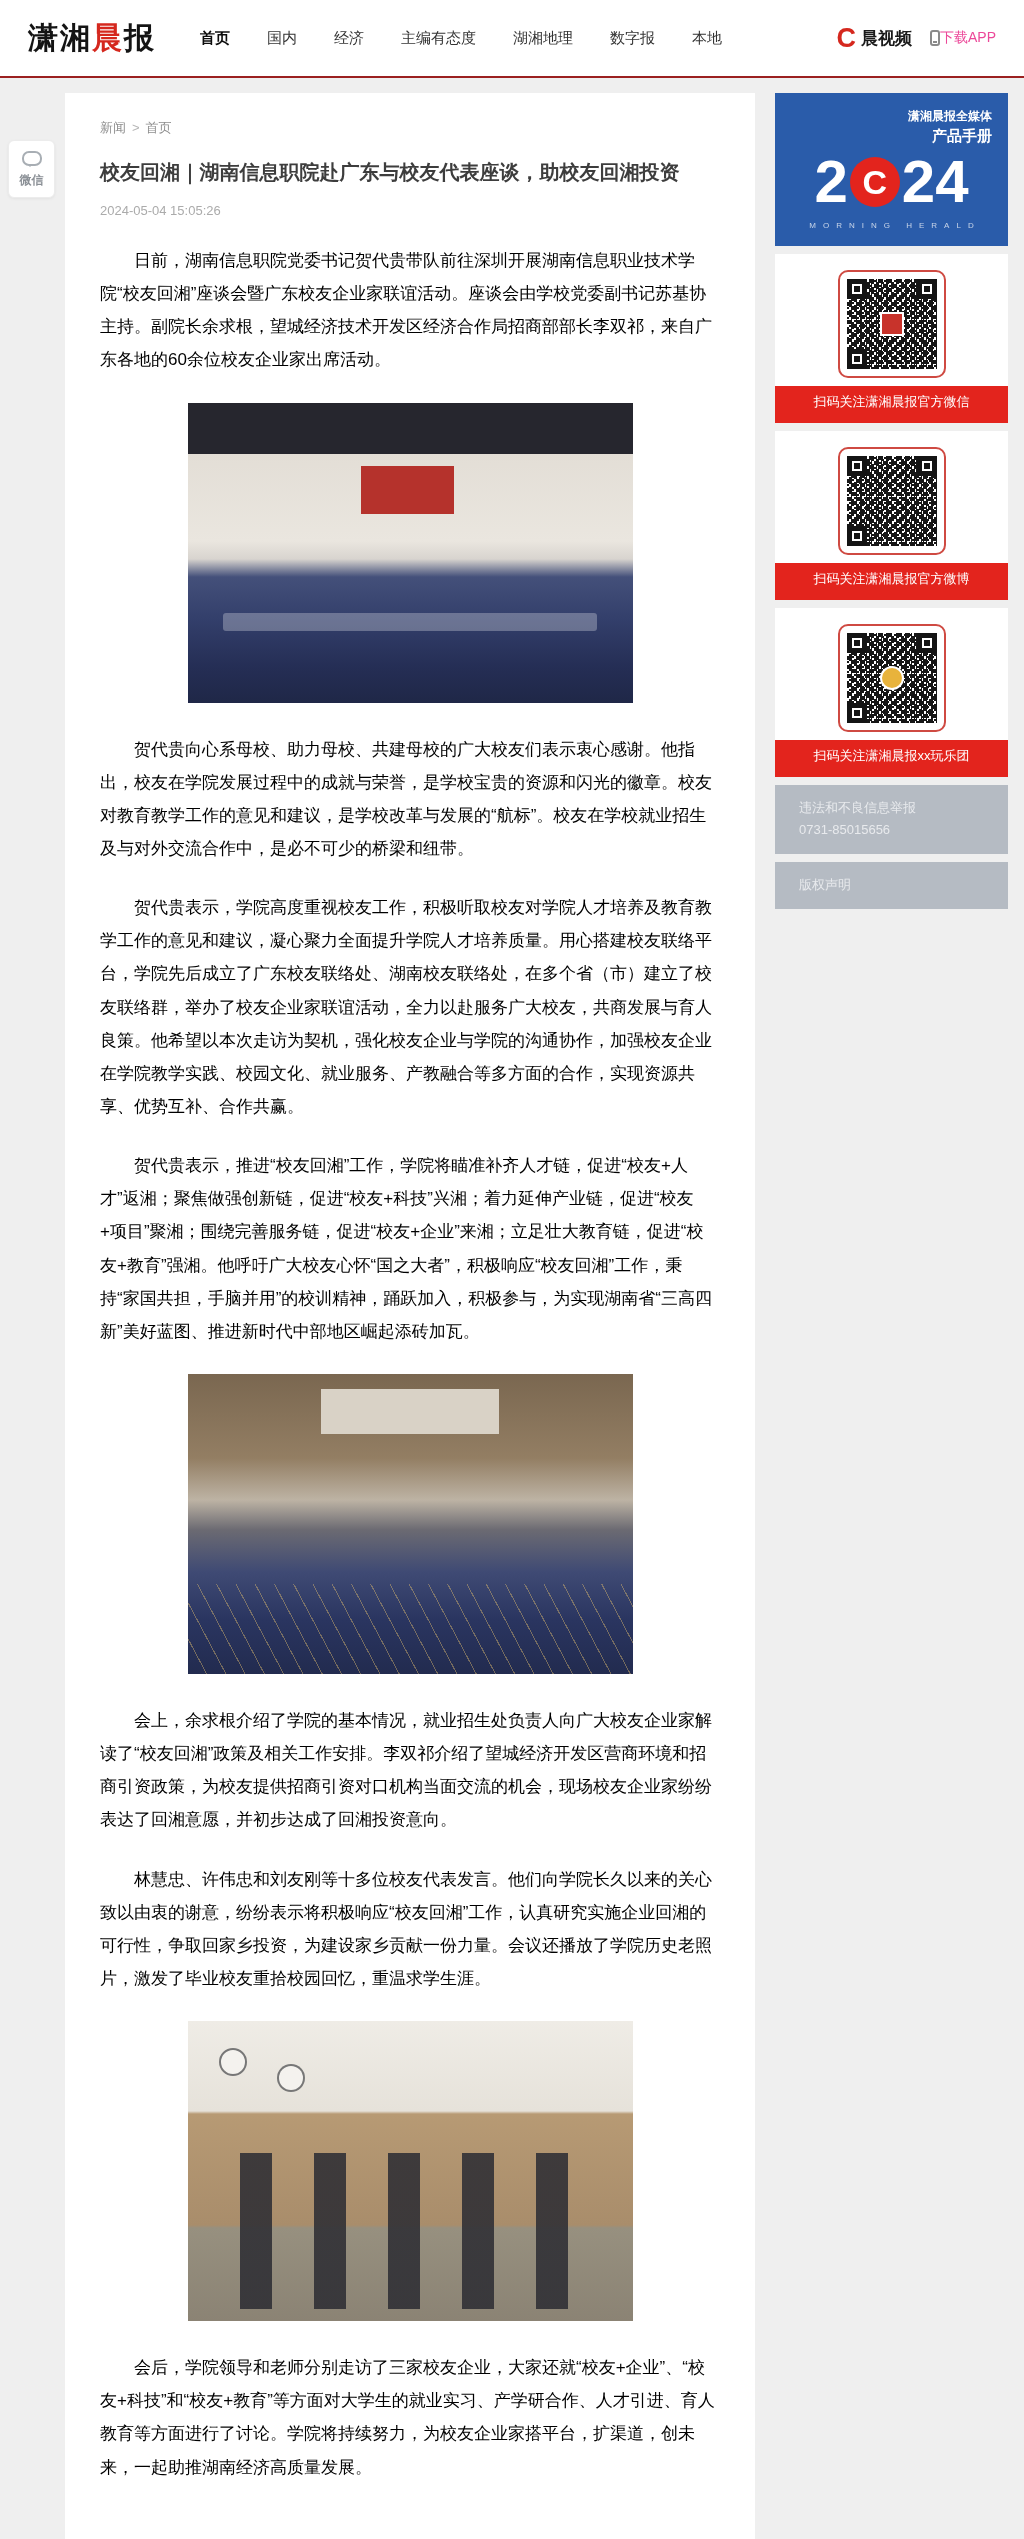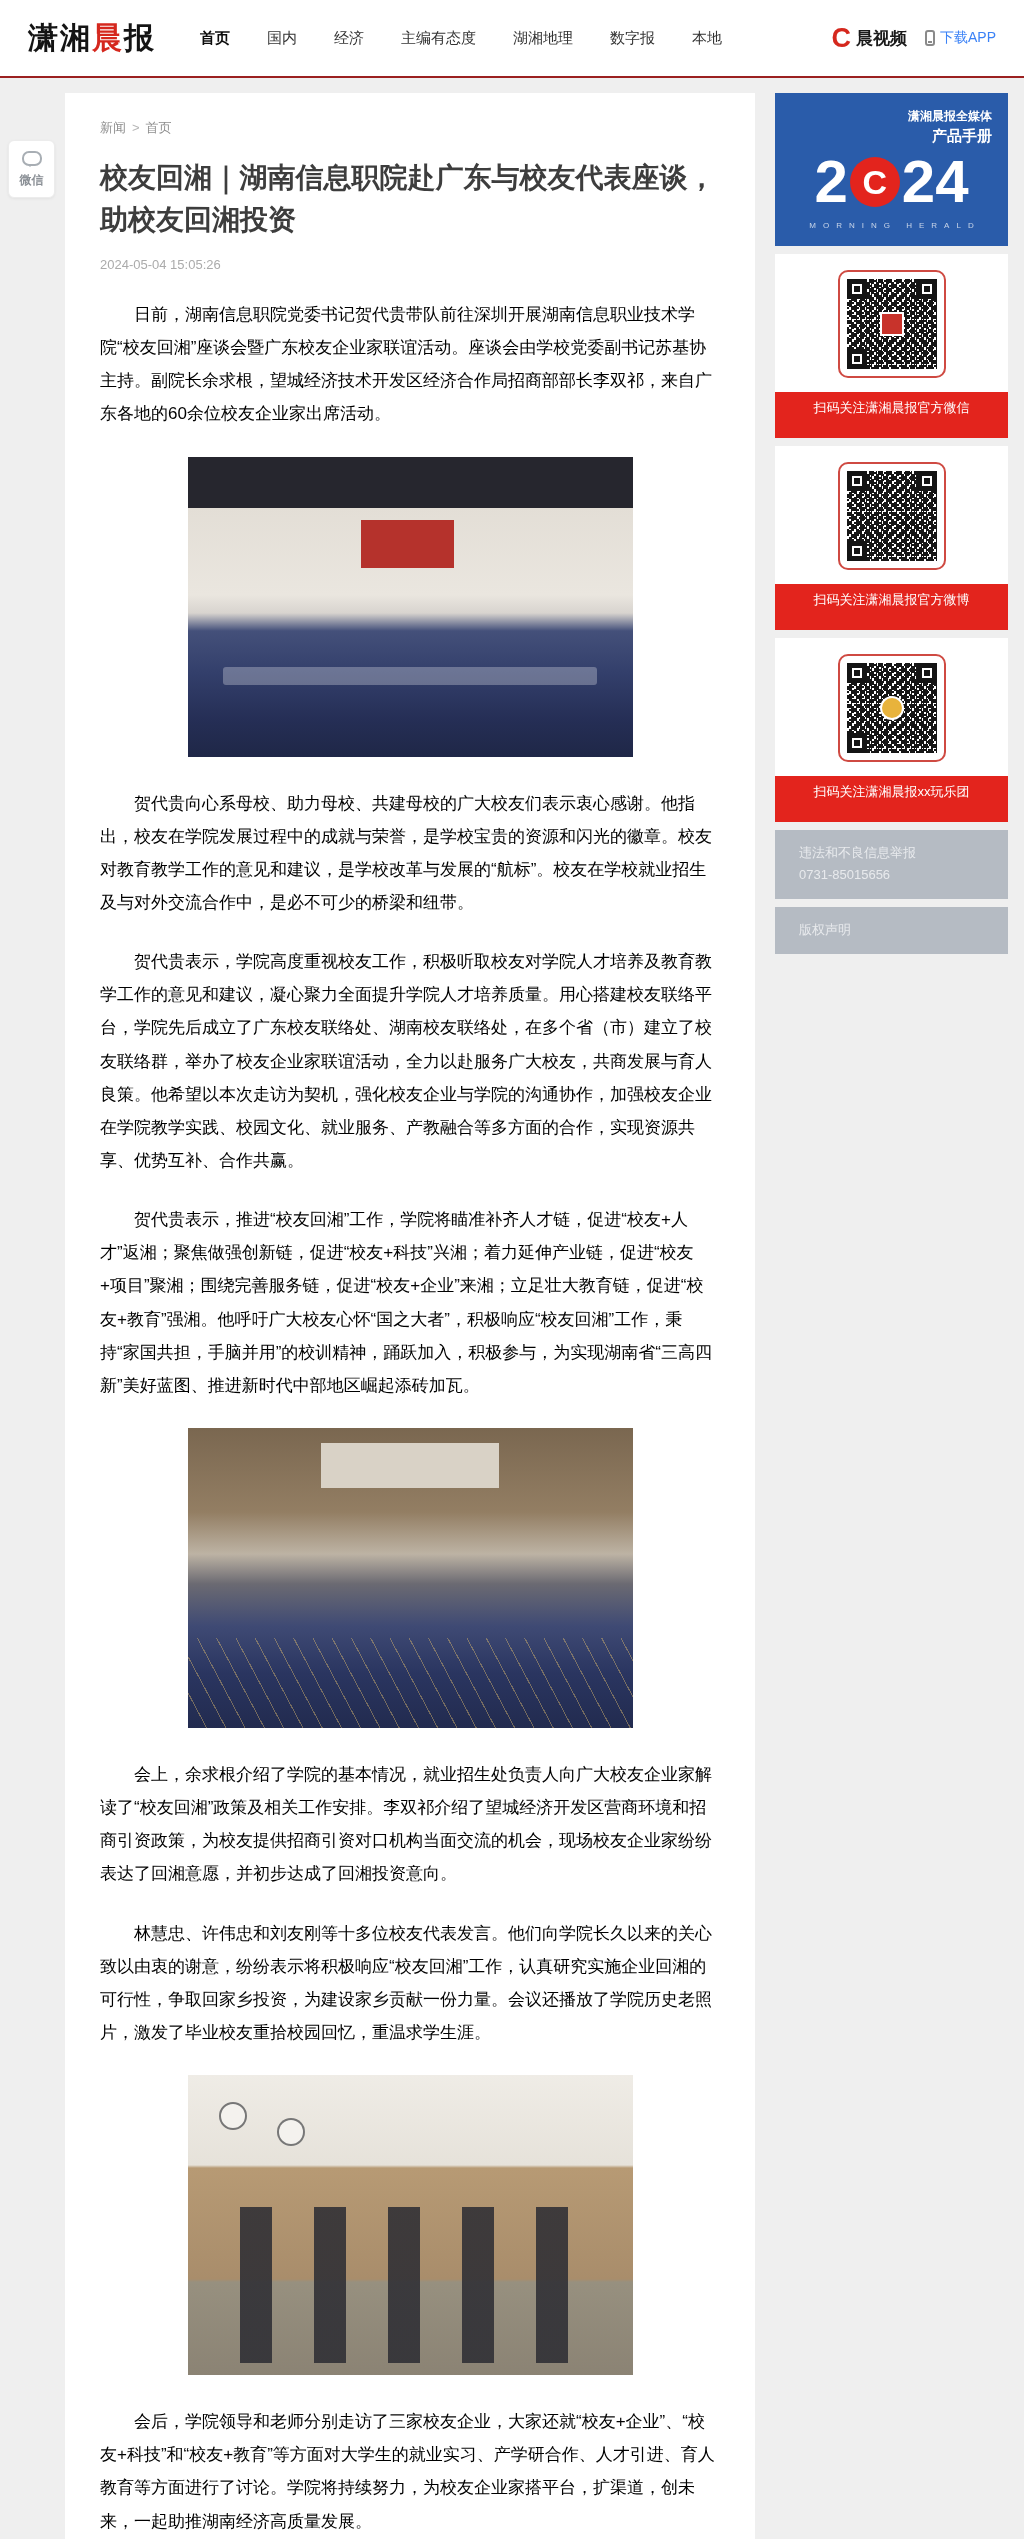--- a/index.html
+++ b/index.html
@@ -13,37 +13,37 @@
   .site-header { height:76px; display:flex; align-items:center; padding:0 28px; background:#fff; }
   .logo { font-size:30px; font-weight:900; color:#141414; letter-spacing:2px; white-space:nowrap; cursor:pointer; }
   .logo .chen { color:#d5281e; }
   .main-nav { display:flex; gap:37px; margin-left:44px; font-size:15px; }
   .main-nav a { text-decoration:none; color:#333; cursor:pointer; }
   .main-nav a.active { color:#0d0d0d; font-weight:bold; }
   .header-right { margin-left:auto; display:flex; align-items:center; gap:18px; }
   .chen-video { display:flex; align-items:center; cursor:pointer; }
   .cv-c { color:#d5281e; font-weight:900; font-size:27px; line-height:1; margin-right:5px; }
   .cv-label { font-weight:bold; font-size:17px; color:#1a1a1a; }
-  .download { color:#3b82f6; font-size:14px; display:flex; align-items:center; gap:5px; cursor:pointer; }
+  .download { color:#ec4899; font-size:14px; display:flex; align-items:center; cursor:pointer; }
   .phone-icon { width:10px; height:16px; border:2px solid #8a8a8a; border-radius:3px; display:inline-block; position:relative; }
   .phone-icon::after { content:""; position:absolute; bottom:1px; left:50%; width:4px; height:2px; margin-left:-2px; background:#8a8a8a; }
   .red-line { height:2px; background:#9b2020; }
   
   .share { position:absolute; left:8px; top:140px; width:47px; background:#fff; border:1px solid #ececec;
            border-radius:6px; text-align:center; padding:10px 0 8px; font-size:12px; color:#8b9096;
            box-shadow:0 1px 3px rgba(0,0,0,.06); cursor:pointer;font-weight:bold; }
   .bubble { display:block; width:20px; height:15px; border:2px solid #a8aeb4; border-radius:7px; margin:0 auto 6px; position:relative; }
   .bubble::after { content:""; position:absolute; left:3px; bottom:-6px; border:3px solid transparent; border-top-color:#a8aeb4; }
   
   .page-main { display:flex; align-items:flex-start; gap:20px; background:#efefef; padding:15px 16px 55px 65px; margin-bottom:30px; }
   .article-card { width:690px; background:#fff; padding:26px 35px 80px; }
   .breadcrumb { font-size:13px; color:#9a9a9a; }
   .breadcrumb a { color:#8f8f8f; text-decoration:none; cursor:pointer; }
   .breadcrumb .sep { margin:0 6px; color:#b5b5b5; }
-  h1.article-title { font-size:28px; color:#3d3d3d; line-height:1.5; margin:20px 0 16px; font-weight:bold; }
+  h1.article-title { font-size:20px; color:#3d3d3d; line-height:1.5; margin:20px 0 16px; font-weight:bold; }
   .date { font-size:13px; color:#ababab; margin-bottom:26px; }
   .article-card p { font-size:17px; line-height:1.95; color:#000000; text-indent:2em; margin:0 0 26px; }
   .photo { width:445px; height:300px; margin:4px auto 30px; position:relative; overflow:hidden; }
   .photo-1 { background:linear-gradient(180deg,#26262e 0%,#26262e 17%,#e3ded6 17%,#eae6df 46%,#d8d4cf 52%,#44507a 58%,#333f6b 72%,#252e55 88%,#1f2747 100%); }
   .photo-1::before { content:""; position:absolute; left:39%; top:21%; width:21%; height:16%; background:#b5322c; }
   .photo-1::after { content:""; position:absolute; left:8%; bottom:24%; width:84%; height:6%; background:rgba(255,255,255,.28); border-radius:3px; }
   .photo-2 { background:linear-gradient(180deg,#7a6750 0%,#937e63 28%,#bdb3a4 42%,#6b6a72 52%,#3f4a74 66%,#2a3560 82%,#222b4f 100%); }
   .photo-2::before { content:""; position:absolute; left:30%; top:5%; width:40%; height:15%; background:#d9d2c6; }
   .photo-2::after { content:""; position:absolute; left:0; bottom:0; width:100%; height:30%;
       background:repeating-linear-gradient(62deg,transparent 0 16px,rgba(214,181,109,.45) 16px 17px); }
@@ -65,21 +65,21 @@
   .qr-card { background:#fff; padding:16px 0 0; margin-bottom:8px; text-align:center; }
   .qr { width:108px; height:108px; margin:0 auto; border:2px solid #cf4a42; border-radius:10px; padding:7px; position:relative; background:#fff; }
   .qr-pattern { width:100%; height:100%;
       background-image:repeating-conic-gradient(#161616 0% 25%,transparent 0% 50%),repeating-conic-gradient(#161616 0% 25%,transparent 0% 50%);
       background-size:9px 9px,5px 5px; background-position:0 0,2px 3px; }
   .fi { position:absolute; width:20px; height:20px; background:#fff; border:5px solid #141414; }
   .fi::after { content:""; position:absolute; inset:2px; background:#141414; }
   .fi.tl { top:7px; left:7px; } .fi.tr { top:7px; right:7px; } .fi.bl { bottom:7px; left:7px; }
   .qr-center { position:absolute; left:50%; top:50%; width:24px; height:24px; transform:translate(-50%,-50%); border:2px solid #fff; }
   .qr-center.red { background:#c8332b; } .qr-center.dark { background:#151515; } .qr-center.gold { background:#e8b33c; border-radius:50%; }
-  .qr-caption { position:relative; margin-top:14px; background:#e3241d; color:#fff; font-size:13px; line-height:31px; height:46px; overflow:hidden; }
+  .qr-caption { position:relative; margin-top:8px; background:#e3241d; color:#fff; font-size:13px; line-height:31px; height:37px; overflow:hidden; }
   .qr-caption::before { content:""; position:absolute; top:-7px; left:50%; margin-left:-7px;
       border-left:7px solid transparent; border-right:7px solid transparent; border-bottom:7px solid #e3241d; }
   .gray-box { background:#b5bbc3; color:#e8eaed; font-size:13px; line-height:1.75; padding:12px 24px; margin-bottom:8px; cursor:pointer; }
 </style>
 </head>
 <body>
 
 <header class="site-header">
   <div class="logo">
     <span>潇湘</span><span class="chen">晨</span><span>报</span>

